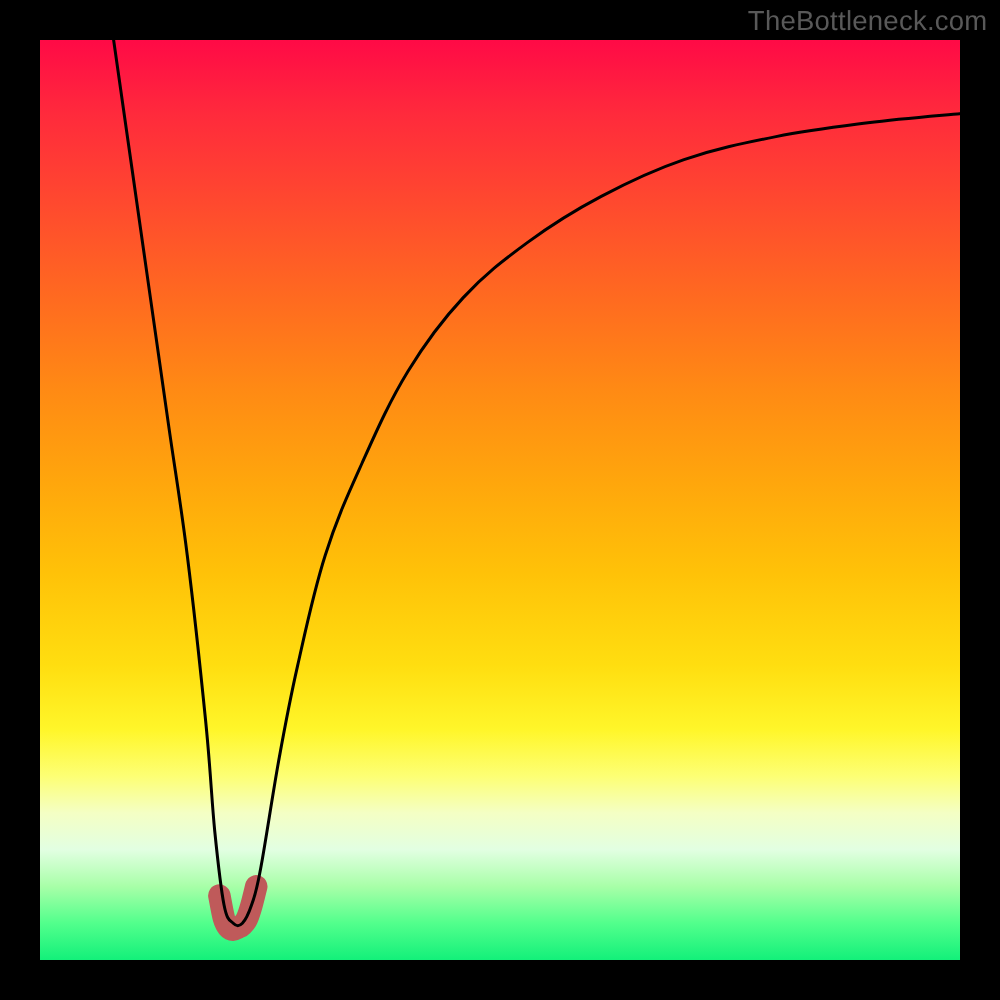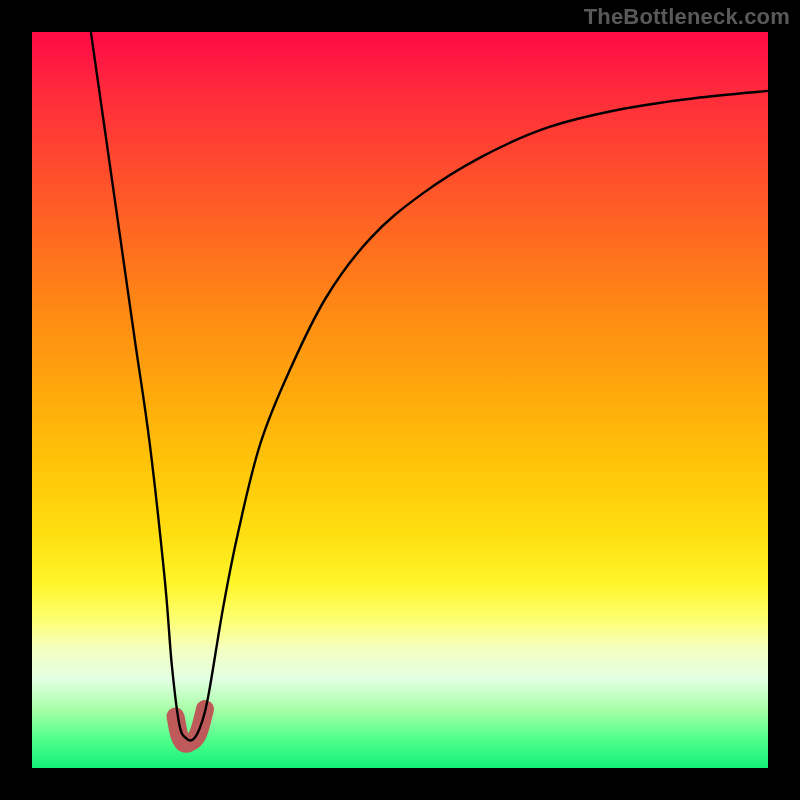--- a/index.html
+++ b/index.html
@@ -46,21 +46,21 @@
     position: absolute;
     top: 0; left: 0;
     width: 736px; height: 736px;
   }
   .watermark {
     position: absolute;
     top: 4px;
     right: 10px;
     color: #595959;
     font-size: 22px;
-    font-weight: 700;
+    font-weight: 400;
     letter-spacing: 0.2px;
     user-select: none;
   }
 </style>
 </head>
 <body>
 
 <div class="frame">
   <div class="plot">
     <svg class="curves" viewBox="0 0 736 736" preserveAspectRatio="none">

